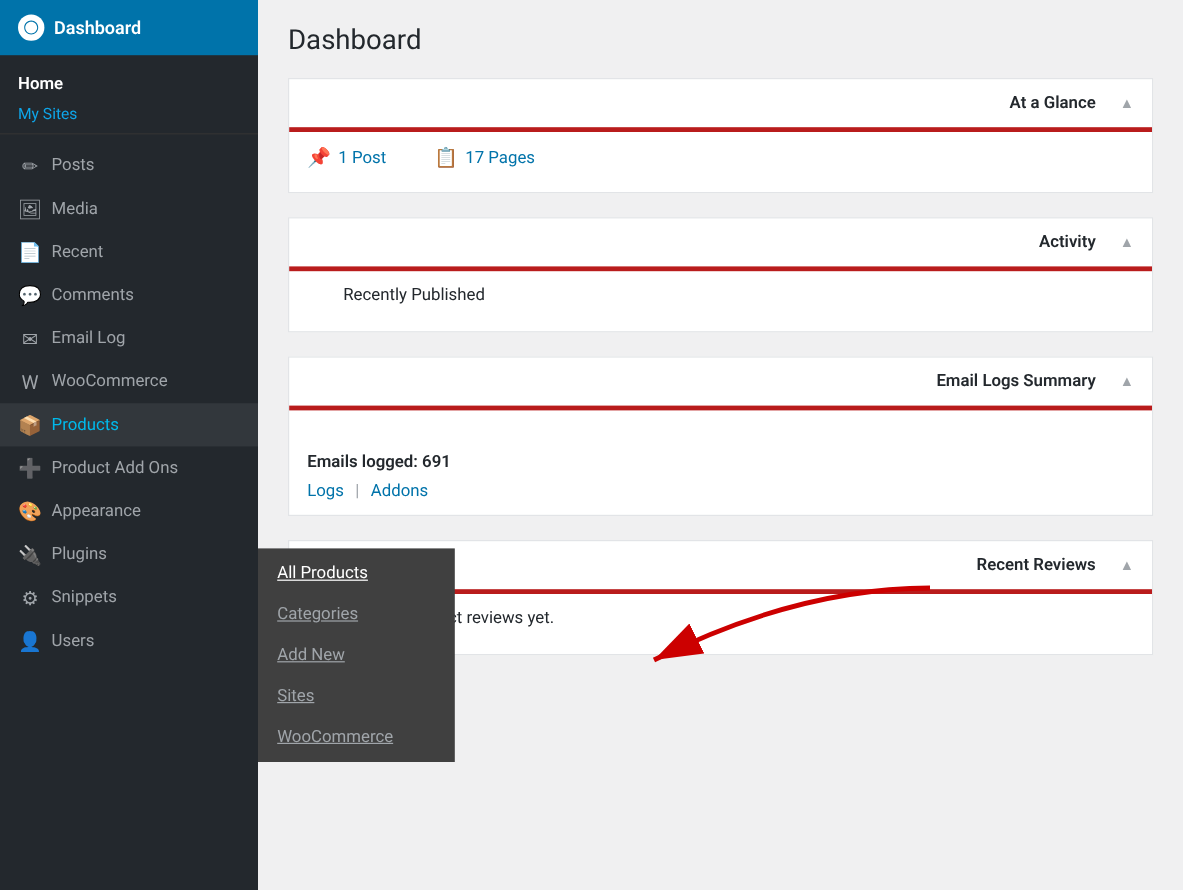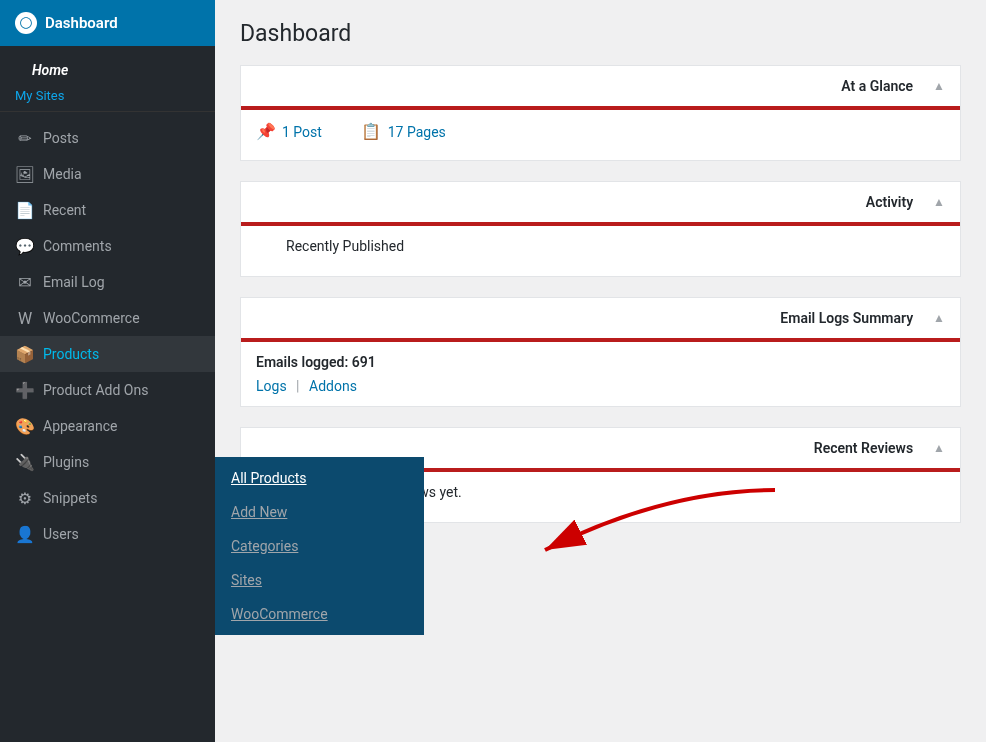--- a/index.html
+++ b/index.html
@@ -43,26 +43,25 @@
     .sidebar-header .wp-logo svg {
       width: 14px; height: 14px;
     }
 
     .sidebar-section-home {
       padding: 10px 0 4px 0;
       border-bottom: 1px solid #333;
     }
 
     .sidebar-section-home .home-item {
-      padding: 6px 32px;
+      padding: 6px 15px;
       color: #fff;
       font-size: 14px;
       font-weight: 600;
       cursor: pointer;
-      font-style: italic;
     }
 
     .sidebar-section-home .mysites-item {
       padding: 4px 15px;
       color: #0ea5e9;
       font-size: 13px;
       cursor: pointer;
     }
 
     .sidebar-nav {
@@ -164,20 +163,21 @@
 
     .activity-text {
       color: #23282d;
       font-size: 14px;
       margin-left: 30px;
     }
 
     .email-summary-text {
       font-size: 14px;
       color: #23282d;
+      margin-top: 23px;
     }
 
     .email-summary-text strong {
       font-weight: 600;
     }
 
     .email-links {
       margin-top: 8px;
       font-size: 14px;
     }
@@ -195,22 +195,22 @@
     .reviews-text {
       font-size: 14px;
       color: #23282d;
     }
 
     
     .flyout-menu {
       position: absolute;
       left: 215px;
       top: 457px;
-      background: #0c4a6e;
-      width: 209px;
+      background: #404040;
+      width: 164px;
       z-index: 100;
       padding: 4px 0;
     }
 
     .flyout-item {
       padding: 9px 16px;
       color: #a0a5aa;
       font-size: 14px;
       cursor: pointer;
       display: block;
@@ -369,17 +369,17 @@
         </marker>
       </defs>
       <path d="M 290,10 Q 180,10 60,70" stroke="#cc0000" stroke-width="4" fill="none" marker-end="url(#arrowhead)"></path>
     </svg>
   </div>
 
 </div>
 
 <div class="flyout-menu" id="flyout-menu">
 <a class="flyout-item first" href="#">All Products</a>
+    <a class="flyout-item" href="#">Categories</a>
     <a class="flyout-item" href="#">Add New</a>
-    <a class="flyout-item" href="#">Categories</a>
     <a class="flyout-item" href="#">Sites</a>
     <a class="flyout-item" href="#">WooCommerce</a>
   </div>
 
 </body></html>

